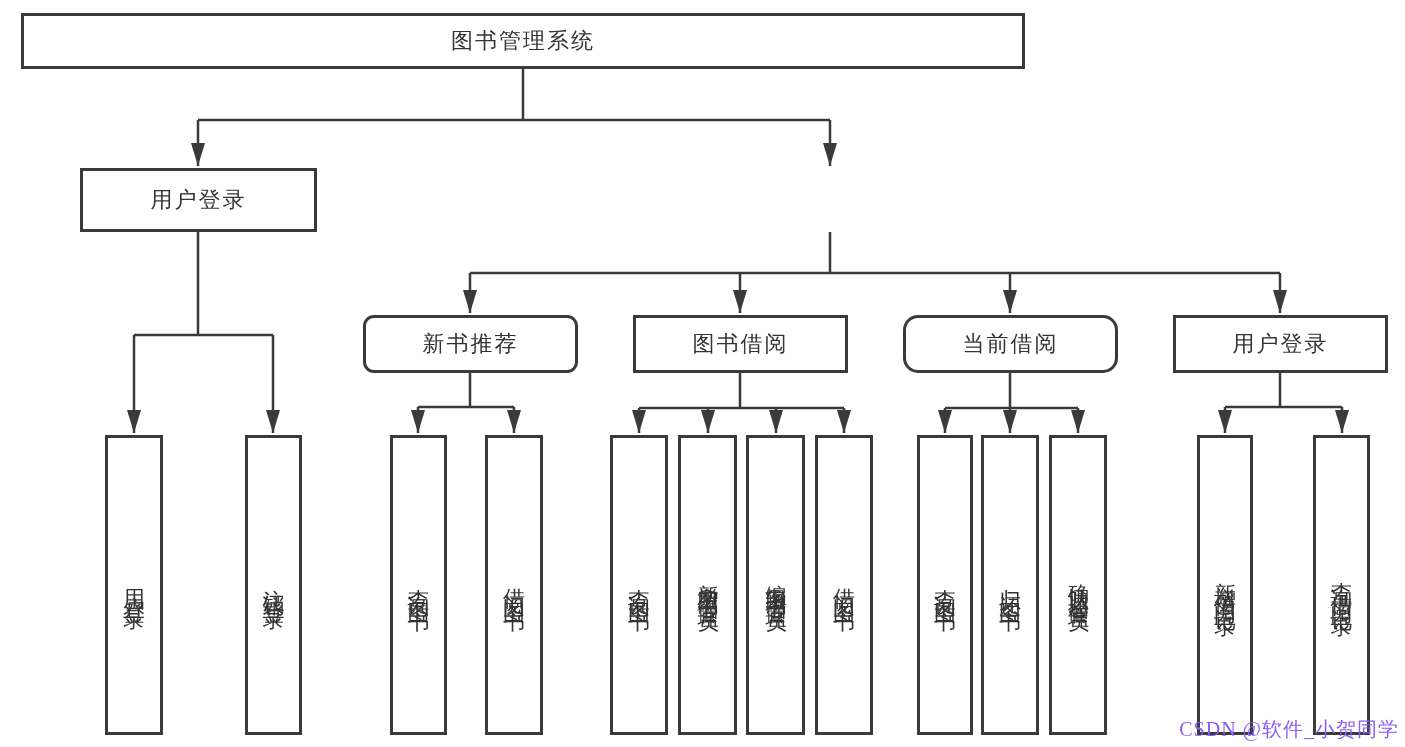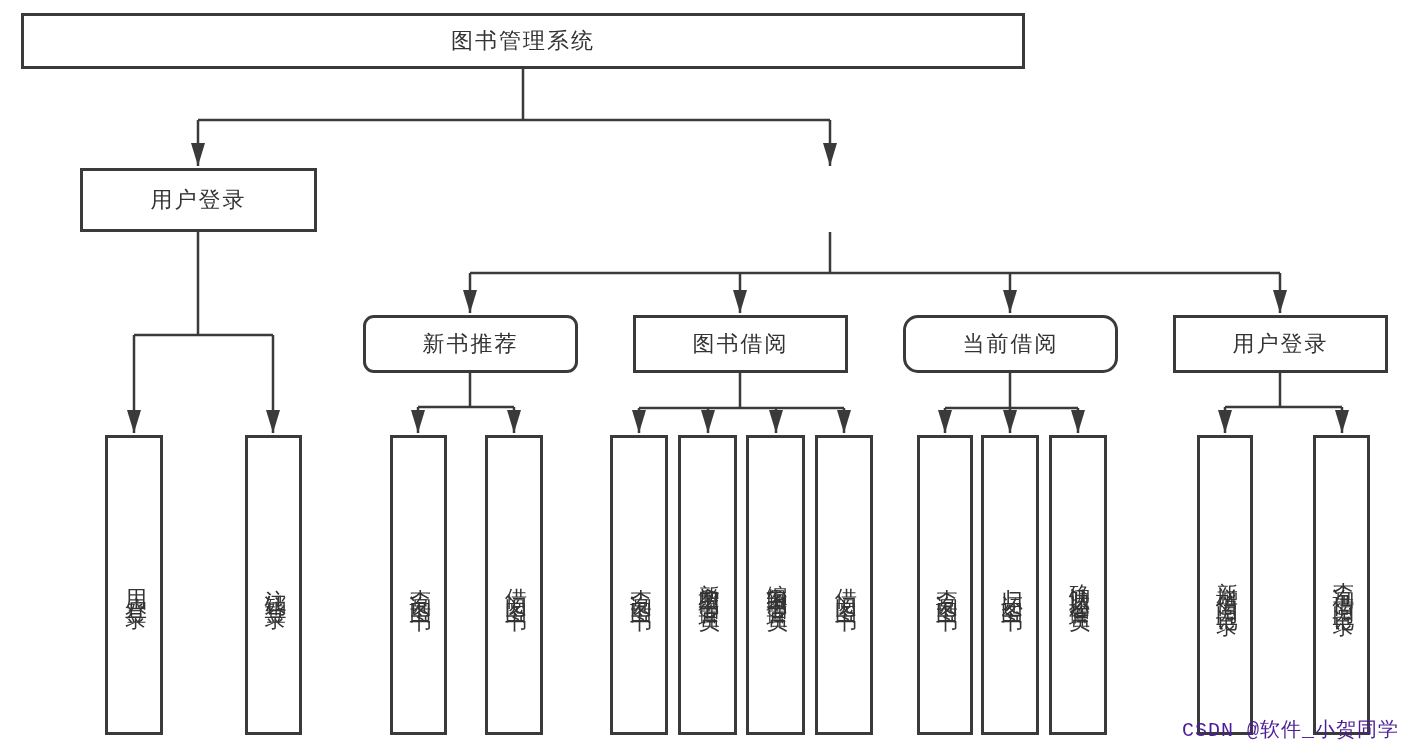--- a/index.html
+++ b/index.html
@@ -1,21 +1,21 @@
 <!DOCTYPE html>
 <html><head>
 <meta charset="utf-8">
 <style>
   html, body { margin: 0; padding: 0; background: #ffffff; }
   .canvas {
     position: relative;
     width: 1405px;
     height: 747px;
     background: #ffffff;
-    font-family: Liberation Mono, monospace;
+    font-family: Liberation Serif, serif;
     color: #333333;
     overflow: hidden;
   }
   .wires {
     position: absolute;
     left: 0; top: 0;
     width: 1405px; height: 747px;
     pointer-events: none;
   }
   .box {
@@ -42,21 +42,21 @@
     letter-spacing: 7px;
     line-height: 1.0;
   }
   .leaf.long { letter-spacing: 4px; font-size: 21px; }
   .watermark {
     position: absolute;
     right: 6px;
     bottom: 4px;
     font-size: 20px;
     letter-spacing: 1px;
-    color: #4c1d95;
+    color: #8b5cf6;
     z-index: 3;
     white-space: nowrap;
   }
 </style>
 </head>
 <body>
 
 <div class="canvas">
 
   <svg class="wires" viewBox="0 0 1405 747" xmlns="http://www.w3.org/2000/svg">

